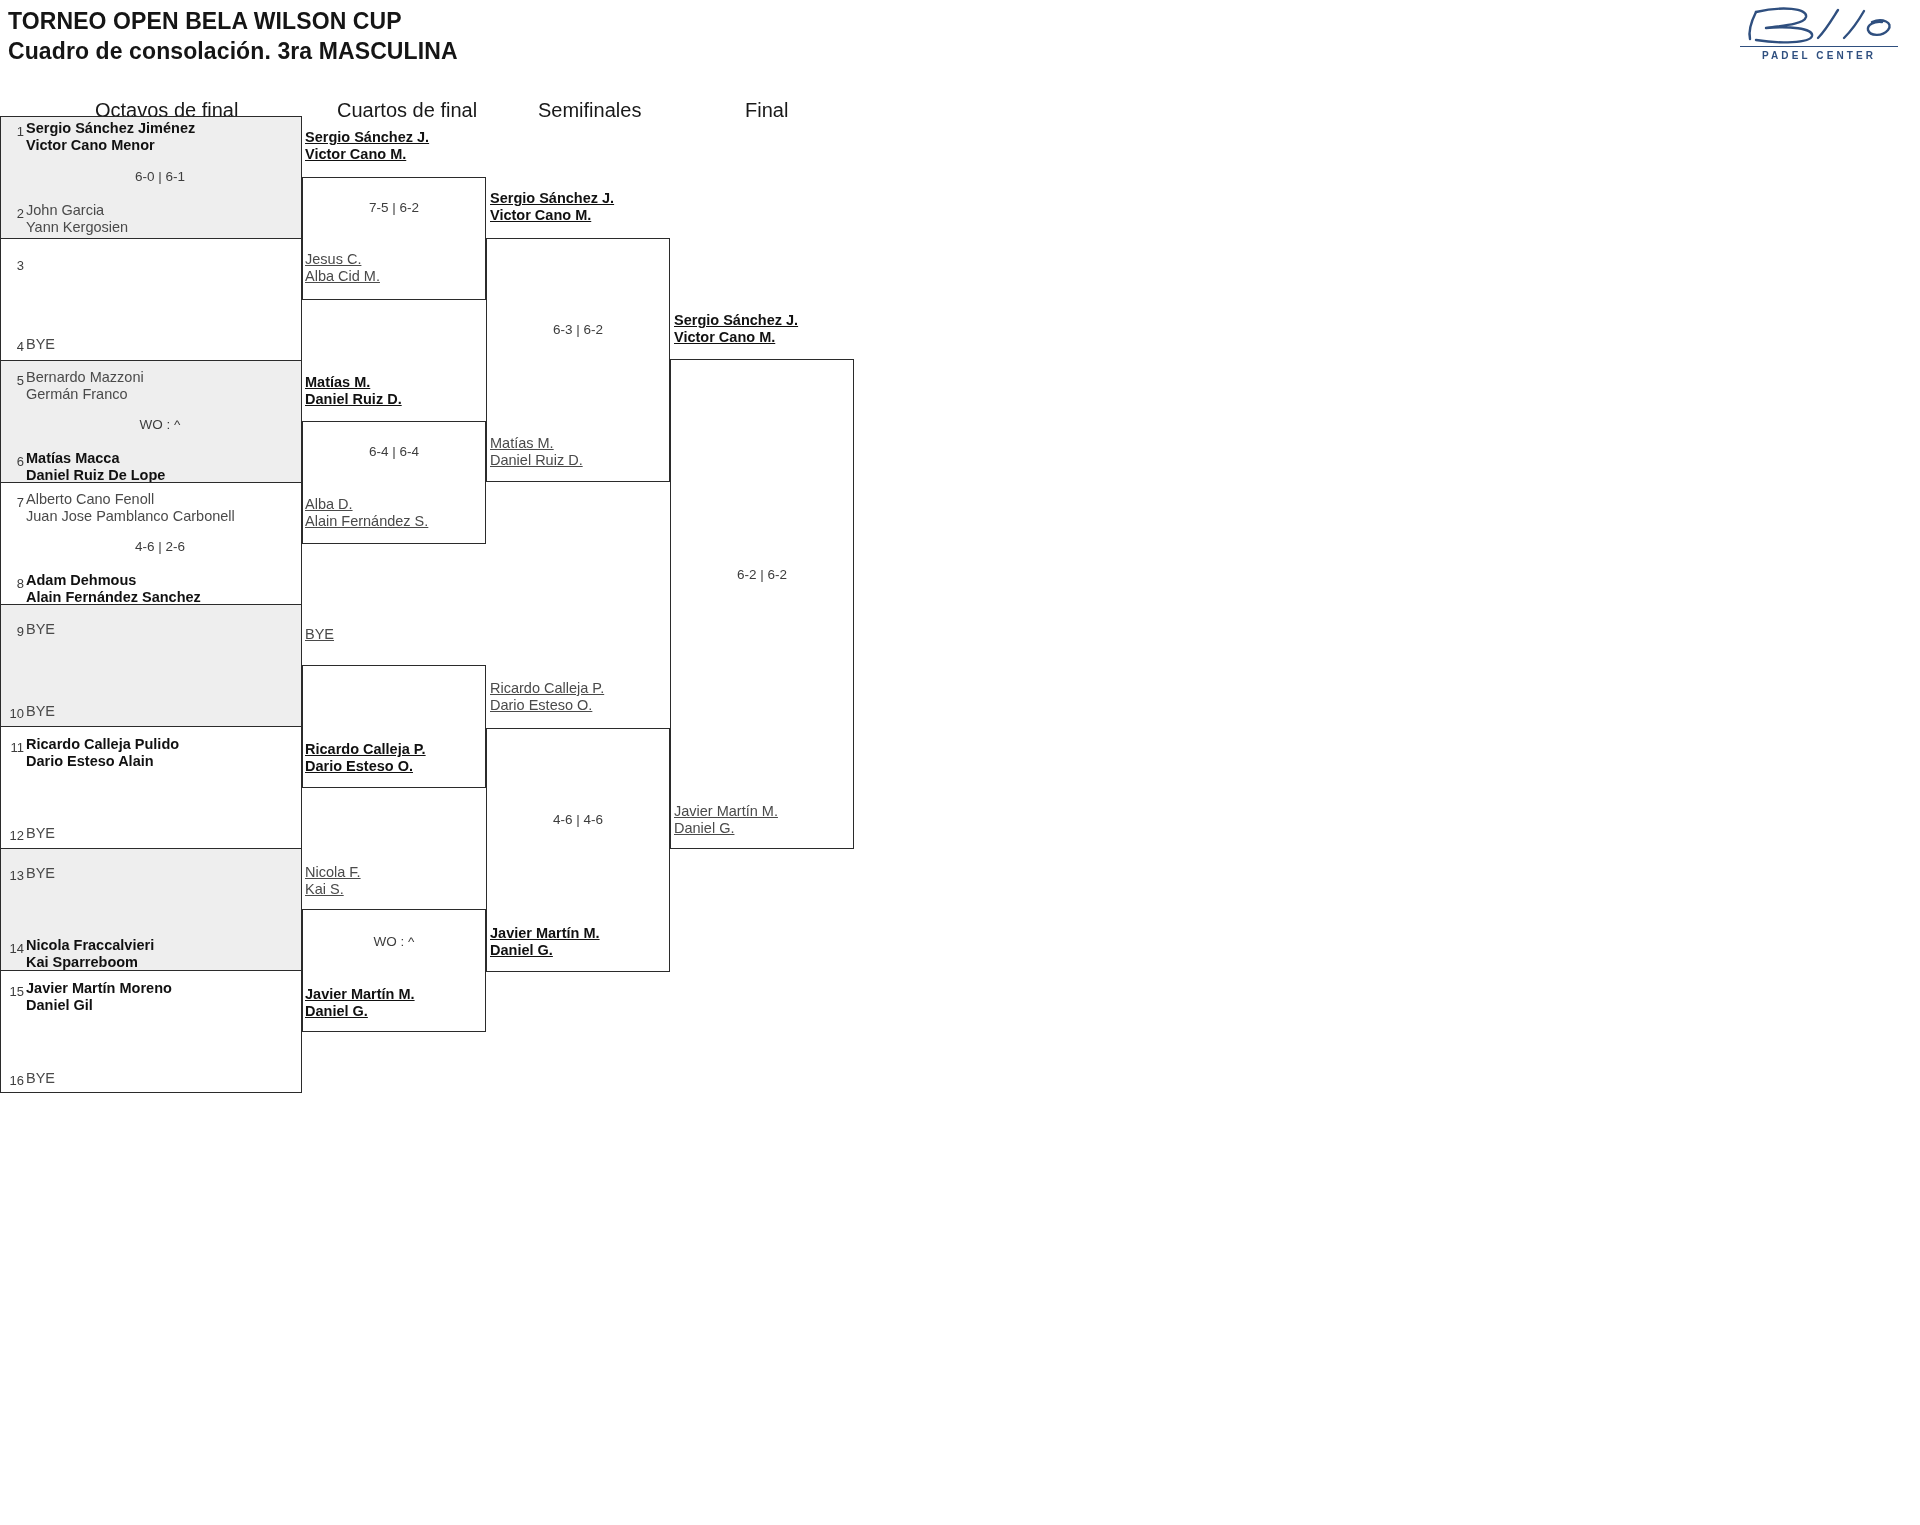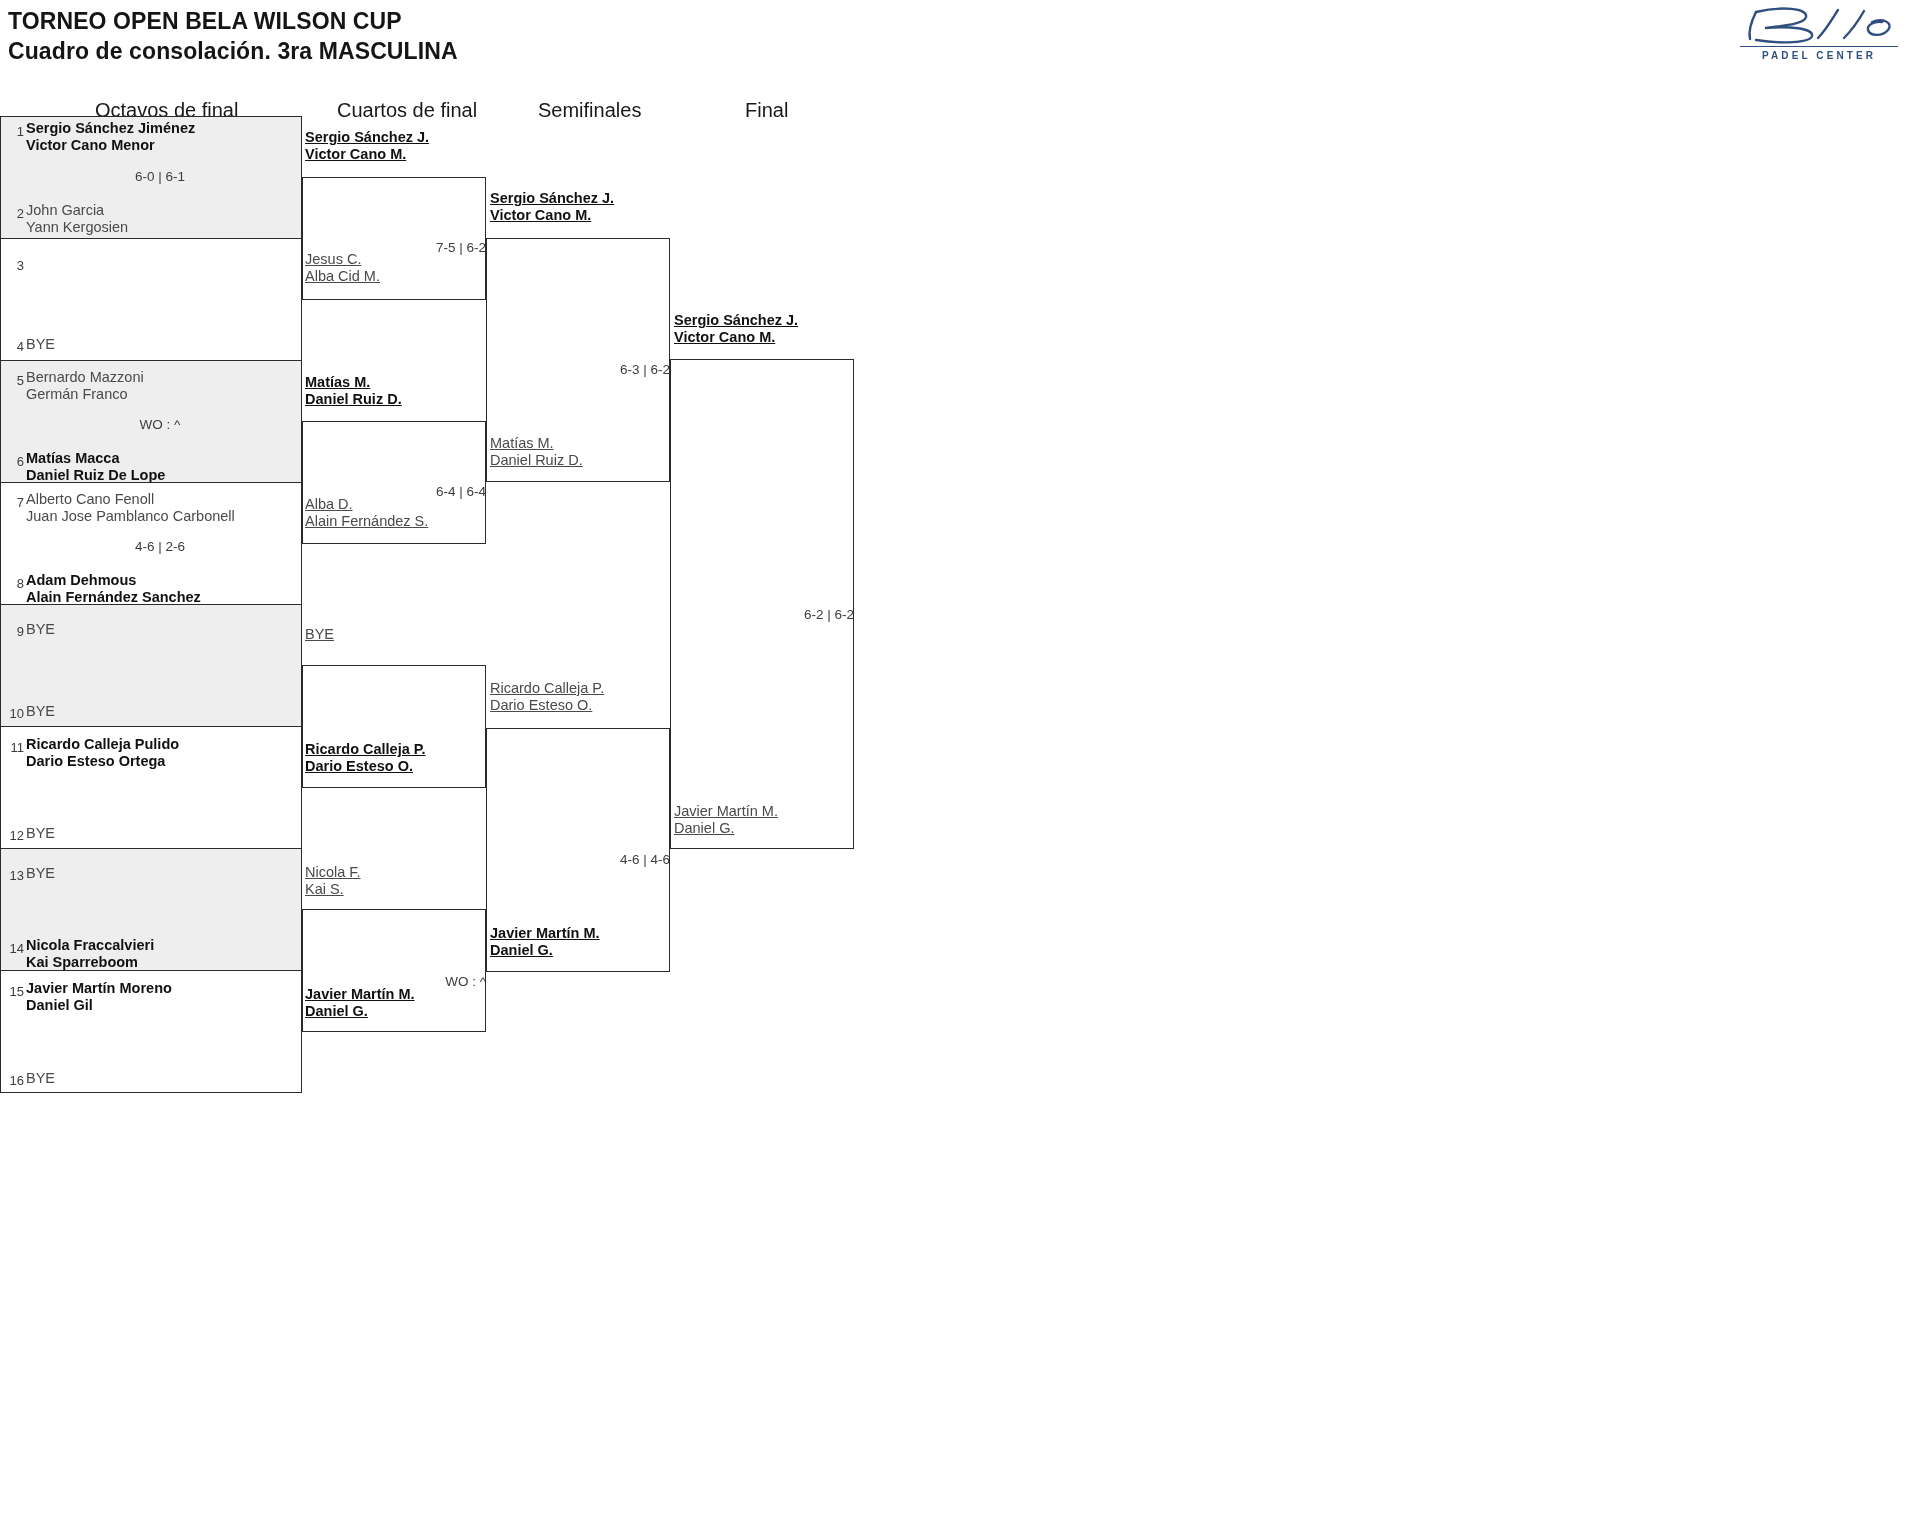--- a/index.html
+++ b/index.html
@@ -61,22 +61,22 @@
   .score-r1 {
     position: absolute; width: 302px; text-align: center;
     font-size: 13.5px; color: #3d3d3d; padding-left: 16px;
   }
 
   
   .conn {
     position: absolute; border: 1.3px solid #2b2b2b; background: transparent;
   }
   .conn-score {
-    position: absolute; text-align: right;
-    font-size: 13.5px; color: #3d3d3d; white-space: nowrap; margin-top: 40px;
+    position: absolute; text-align: center;
+    font-size: 13.5px; color: #3d3d3d; white-space: nowrap;
   }
   .slot {
     position: absolute; font-size: 14.5px; line-height: 16.5px;
     color: #4a4a4a; white-space: nowrap;
   }
   .slot.win { color: #111111; font-weight: 700; }
   .slot .ln { display: block; text-decoration: underline; }
 </style>
 </head>
 <body>
@@ -176,21 +176,21 @@
       <div class="team" style="top:98px;">
         <span class="ln">BYE</span>
         <span class="ln"></span>
       </div>
     </div>
 
     <div class="r1cell" style="top:610px; height:122px;">
       <div class="seed" style="top:13px;">11</div>
       <div class="team win" style="top:9px;">
         <span class="ln">Ricardo Calleja Pulido</span>
-        <span class="ln">Dario Esteso Ortega</span>
+        <span class="ln">Dario Esteso Alain</span>
       </div>
       <div class="score-r1" style="top:56px;"></div>
       <div class="seed" style="top:101px;">12</div>
       <div class="team" style="top:98px;">
         <span class="ln">BYE</span>
         <span class="ln"></span>
       </div>
     </div>
 
     <div class="r1cell shaded" style="top:732px; height:122px;">

